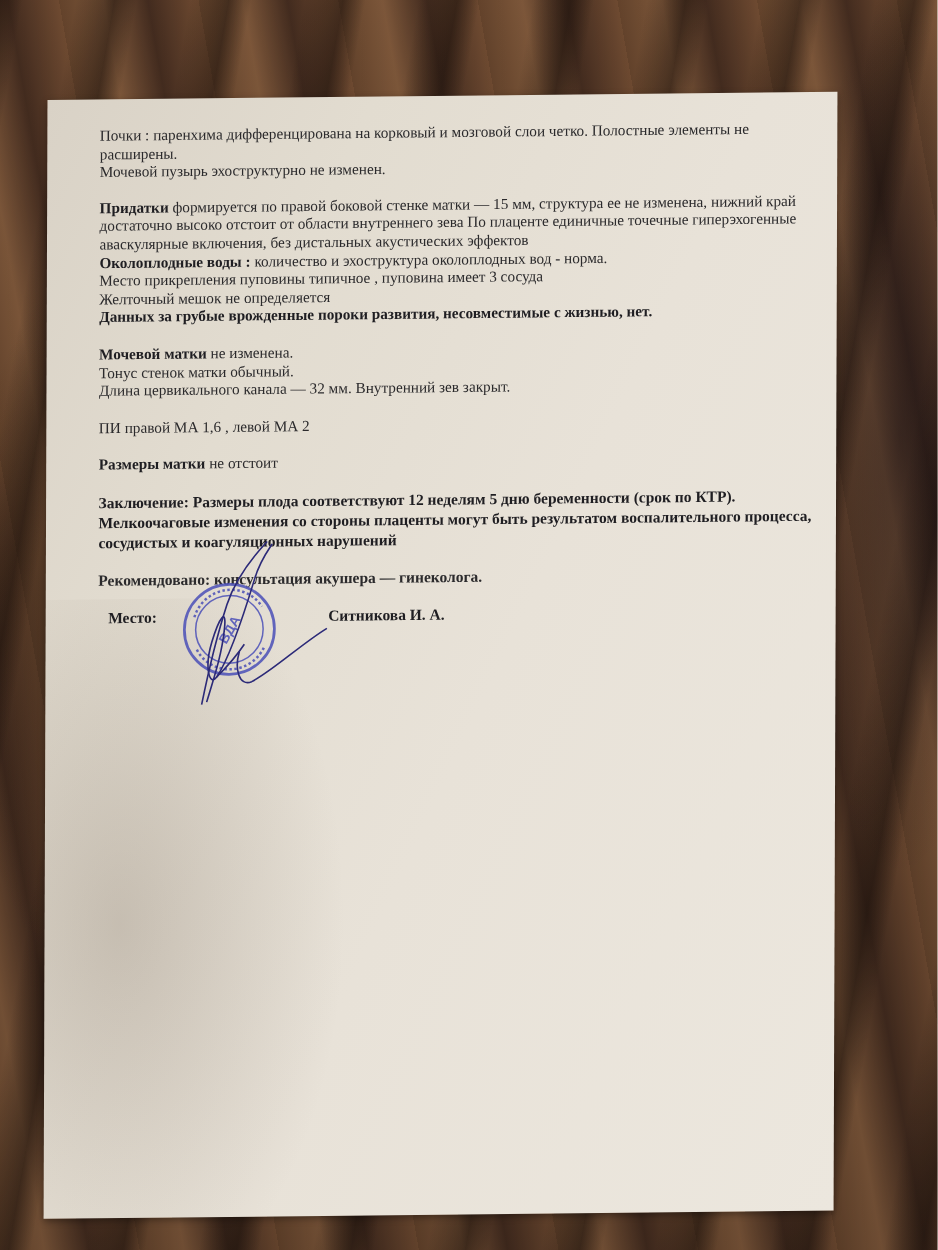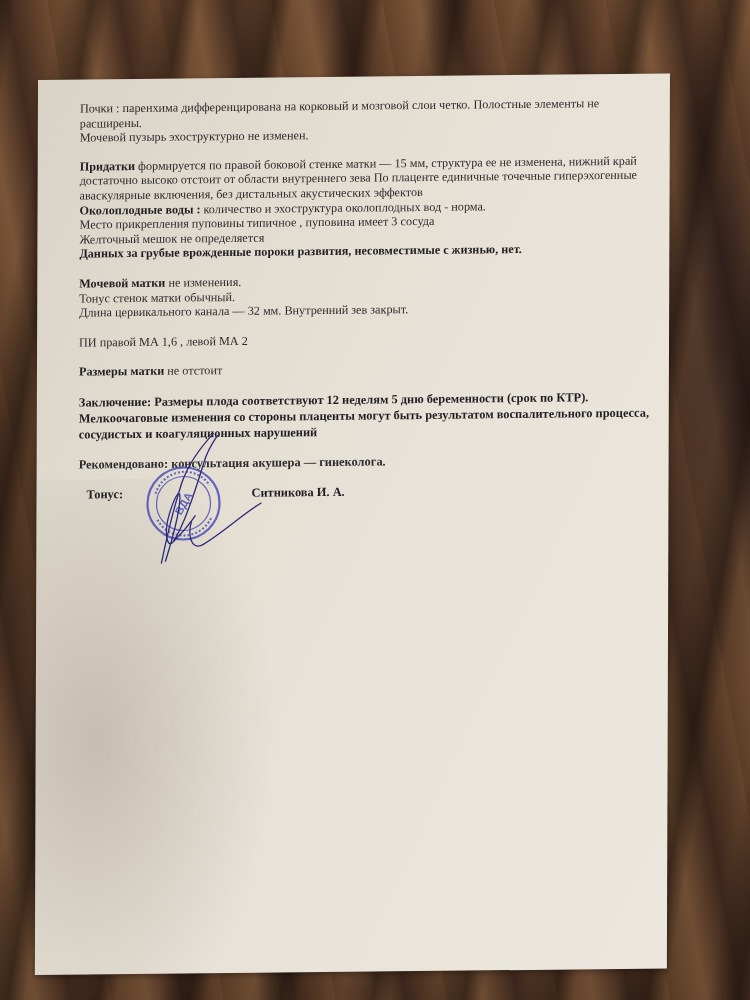--- a/index.html
+++ b/index.html
@@ -38,56 +38,56 @@
   .gap { height: 14px; }
   .gap-lg { height: 15px; }
   b { font-weight: bold; color: #1f1e22; }
   .conclusion { font-weight: bold; font-size: 12.4px; line-height: 16px; color: #1f1e22; }
   .recommend { font-weight: bold; font-size: 12.4px; margin-left: -10px; }
   .signature-row {
     position: absolute; left: 50px; top: 408px; width: 400px; height: 20px;
     font-weight: bold; font-size: 12.4px; color: #1f1e22;
   }
   .sig-label { position: absolute; left: 0; top: 0; }
-  .sig-name { position: absolute; left: 165px; top: 0; }
+  .sig-name { position: absolute; left: 176px; top: 0; }
   .stamp { position: absolute; left: 85px; top: 345px; width: 160px; height: 160px; pointer-events: none; }
 </style>
 </head>
 <body>
 
 <div class="fabric-shade"></div>
 
 <div class="paper">
   <div class="paper-shadow"></div>
 
   <div class="content">
     <p>Почки : паренхима  дифференцирована на корковый и мозговой слои четко.  Полостные элементы не расширены.</p>
     <p>Мочевой пузырь эхоструктурно не изменен.</p>
     <div class="gap"></div>
     <p><b>Придатки</b><span> формируется   по    правой боковой      стенке матки —  15 мм, структура ее  не изменена, нижний край достаточно высоко отстоит от области внутреннего зева По плаценте единичные точечные гиперэхогенные аваскулярные включения, без дистальных акустических эффектов</span></p>
     <p><b>Околоплодные воды :</b><span> количество и эхоструктура околоплодных вод -  норма.</span></p>
     <p>Место прикрепления пуповины типичное , пуповина имеет 3 сосуда</p>
     <p>Желточный мешок  не определяется</p>
     <p><b>Данных за грубые  врожденные пороки развития,  несовместимые с жизнью,  нет.</b></p>
     <div class="gap-lg"></div>
-    <p><b>Мочевой матки</b><span> не изменения.</span></p>
+    <p><b>Мочевой матки</b><span> не изменена.</span></p>
     <p>Тонус стенок матки обычный.</p>
     <p>Длина цервикального канала —  32    мм. Внутренний зев закрыт.</p>
     <div class="gap-lg"></div>
     <p>ПИ правой МА  1,6    , левой МА   2</p>
     <div class="gap-lg"></div>
     <p><b>Размеры матки</b><span> не отстоит</span></p>
     <div class="gap-lg"></div>
     <p class="conclusion">Заключение: Размеры плода соответствуют  12 неделям  5 дню   беременности  (срок по КТР). Мелкоочаговые изменения со стороны плаценты могут быть результатом воспалительного процесса, сосудистых и коагуляционных нарушений</p>
     <div class="gap-lg"></div>
     <p class="recommend">Рекомендовано: консультация акушера — гинеколога.</p>
   </div>
 
   <div class="signature-row">
-    <span class="sig-label">Тонус:</span>
+    <span class="sig-label">Место:</span>
     <span class="sig-name">Ситникова И. А.</span>
   </div>
 
   <svg class="stamp" viewBox="0 0 160 160">
     <g opacity="0.85">
       <circle cx="62" cy="80" r="36" fill="none" stroke="#4a4fb8" stroke-width="2.2"></circle>
       <circle cx="62" cy="80" r="27" fill="none" stroke="#4a4fb8" stroke-width="1.2"></circle>
       <text x="62" y="84" font-family="Liberation Sans, sans-serif" font-size="11" font-weight="bold" fill="#4a4fb8" text-anchor="middle" transform="rotate(-60 62 80)">ВДА</text>
       <path d="M34 70 A30 30 0 0 1 88 62" fill="none" stroke="#4a4fb8" stroke-width="2" stroke-dasharray="2 2"></path>
       <path d="M36 96 A30 30 0 0 0 90 94" fill="none" stroke="#4a4fb8" stroke-width="2" stroke-dasharray="2 2"></path>

